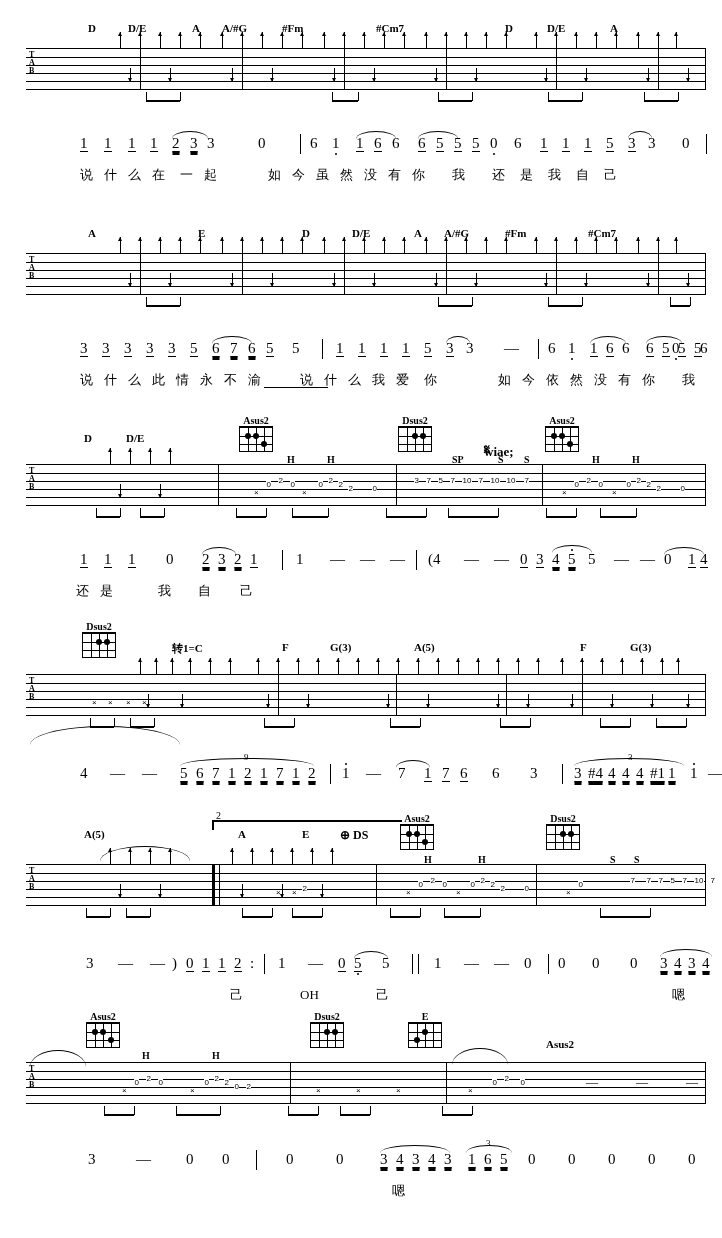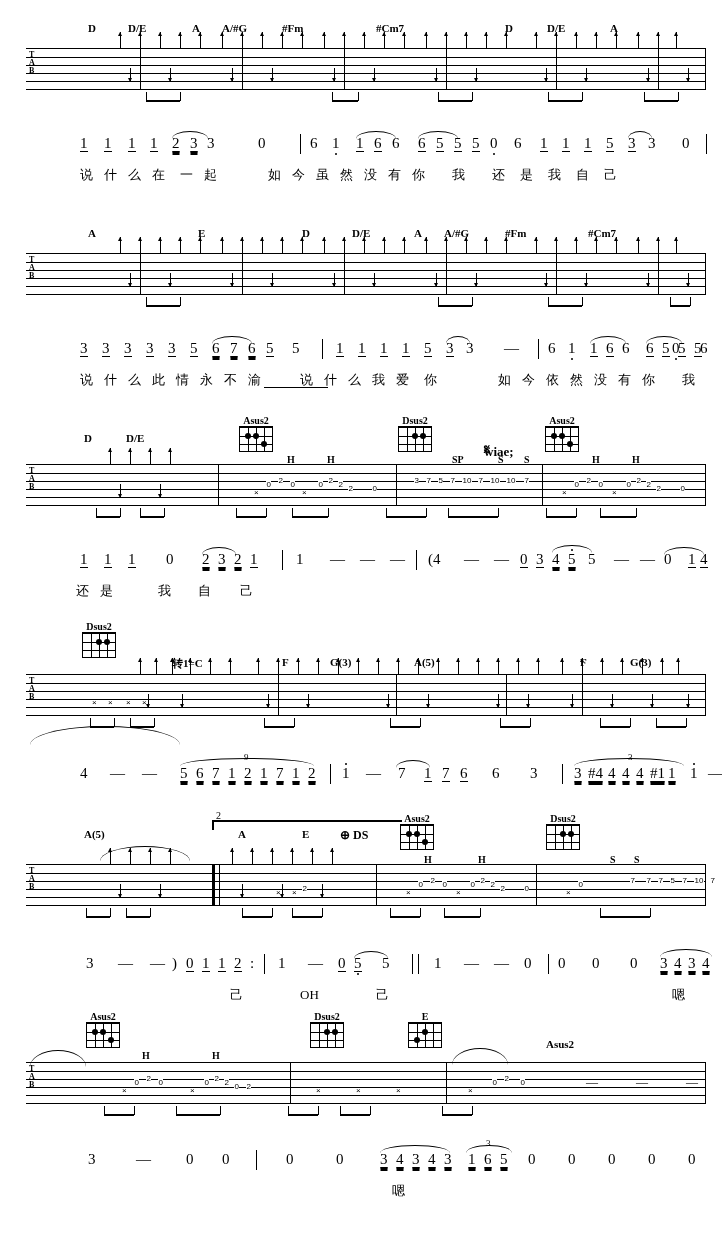--- a/index.html
+++ b/index.html
@@ -535,21 +535,21 @@
       <div class="grid">
         <div class="v" style="left:8px;"></div>
           <div class="v" style="left:16px;"></div>
           <div class="v" style="left:24px;"></div>
         <div class="h" style="top:8px;"></div>
           <div class="h" style="top:16px;"></div>
         <div class="dot" style="left:13px;top:5px;"></div>
         <div class="dot" style="left:21px;top:5px;"></div>
       </div>
     </div>
-    <div class="chordrow" style="top:48px;">
+    <div class="chordrow" style="top:33px;">
       <span class="chord" style="left:172px;">转1=C</span>
       <span class="chord" style="left:282px;">F</span>
       <span class="chord" style="left:330px;">G(3)</span>
       <span class="chord" style="left:414px;">A(5)</span>
       <span class="chord" style="left:580px;">F</span>
       <span class="chord" style="left:630px;">G(3)</span>
     </div>
 
     <div class="tab" style="left:26px;top:66px;width:680px;height:42px;">
       <div class="ln" style="top:8px;"></div>

